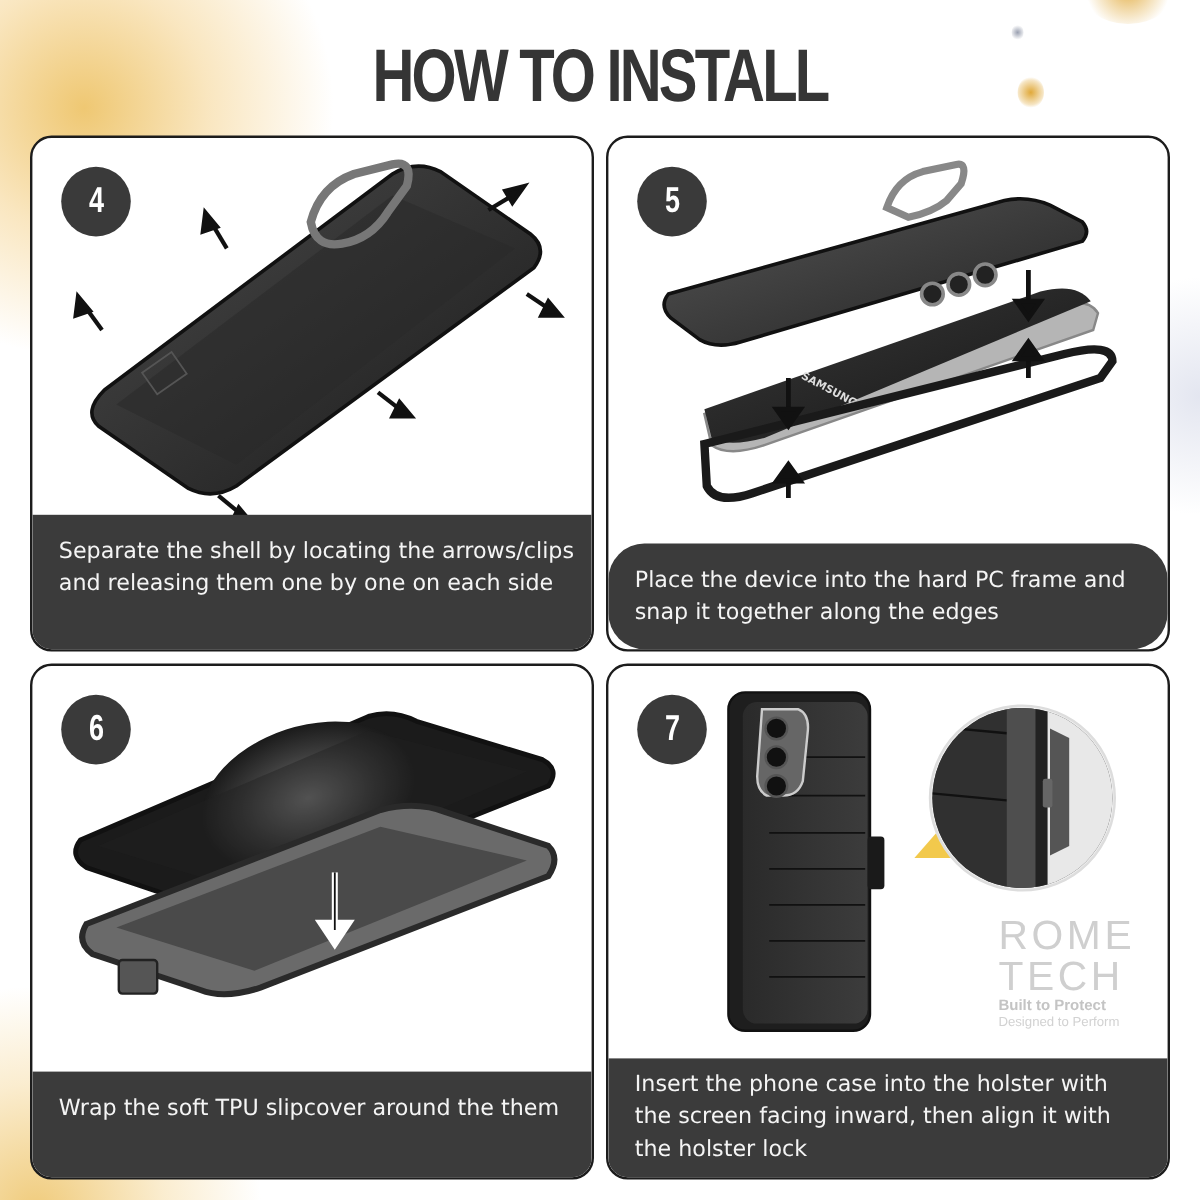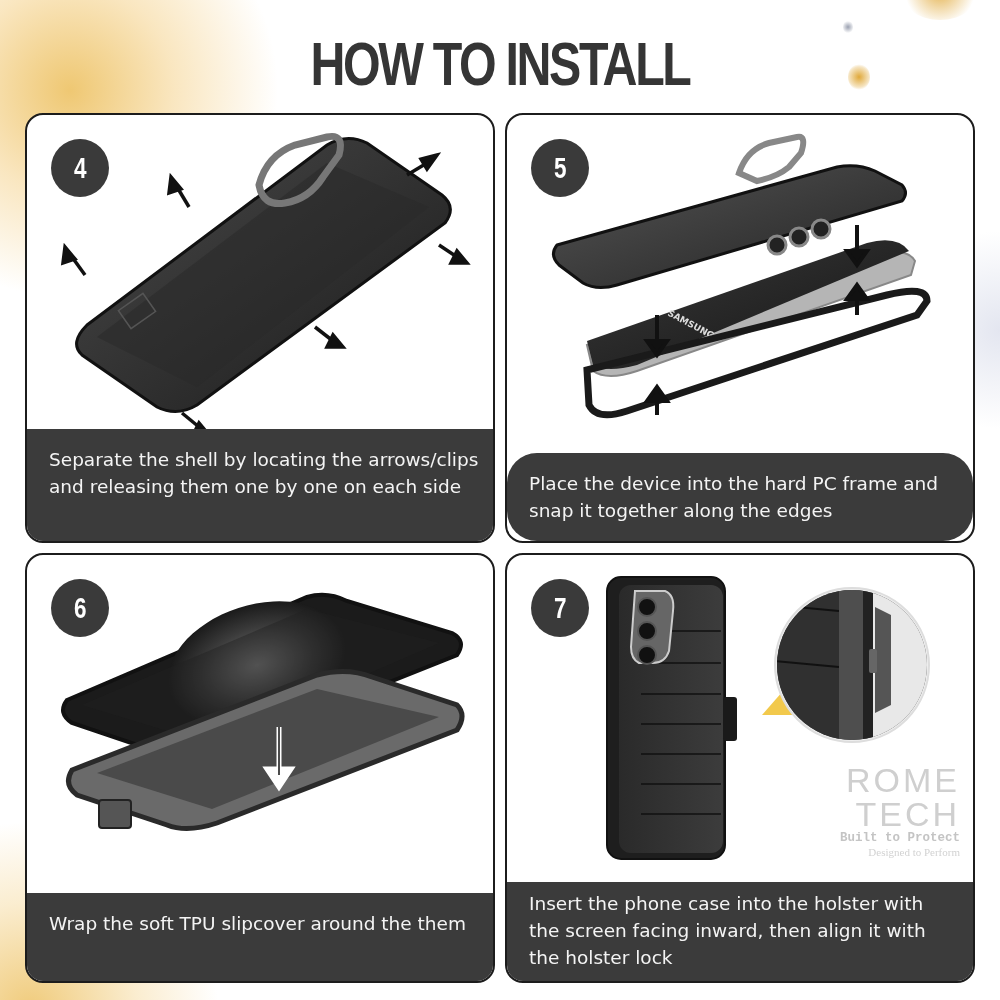--- a/index.html
+++ b/index.html
@@ -48,25 +48,25 @@
   }
   .step-badge {
     position:absolute; left:24px; top:24px; width:58px; height:58px; border-radius:50%;
     background:#3a3a3a; color:#fff; display:flex; align-items:center; justify-content:center;
     font-family:"Liberation Sans", sans-serif; font-weight:bold; font-size:30px;
     transform-origin:center;
   }
   .step-badge span { display:inline-block; transform:scaleX(0.75); }
 
   .brand {
-    position:absolute; text-align:right; color:#cfcfcf;
+    position:absolute; color:#cfcfcf;
   }
   .brand .b1 { font-family:"Liberation Sans", sans-serif; font-size:34px; letter-spacing:3px; line-height:34px; font-weight:normal; }
-  .brand .b2 { font-family:Liberation Mono, monospace; font-size:12.5px; font-weight:bold; color:#c4c4c4; line-height:15px; }
-  .brand .b3 { font-family:Liberation Serif, serif; font-size:11px; color:#d2d2d2; line-height:13px; }
+  .brand .b2 { font-family:Liberation Sans, sans-serif; font-size:12.5px; font-weight:bold; color:#c4c4c4; line-height:15px; }
+  .brand .b3 { font-family:Liberation Sans, sans-serif; font-size:11px; color:#d2d2d2; line-height:13px; }
 </style>
 </head>
 <body>
 
 <div class="bg-glow-tl"></div>
 <div class="bg-glow-bl"></div>
 <div class="bg-glow-tr"></div>
 <div class="bg-glow-r"></div>
 <div class="bokeh-gold"></div>
 <div class="bokeh-grey"></div>

